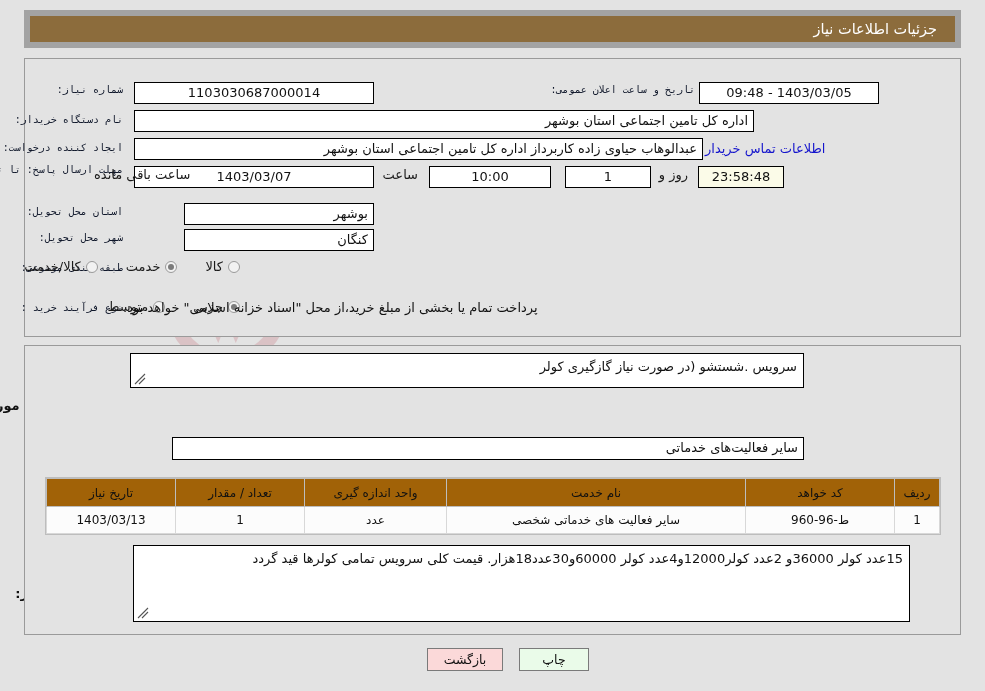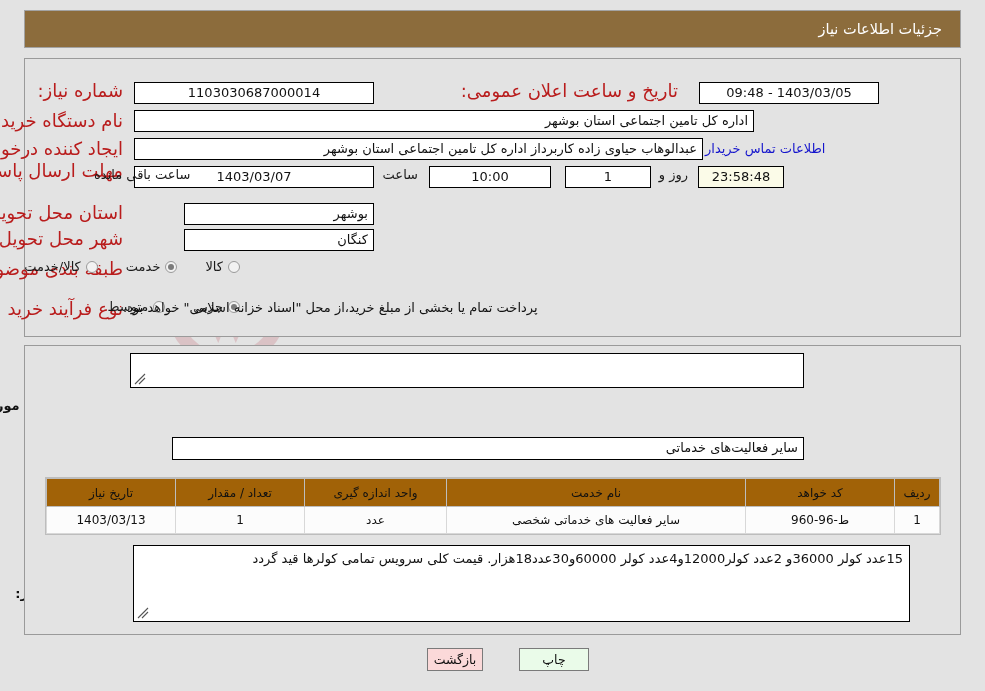--- a/index.html
+++ b/index.html
@@ -54,21 +54,21 @@
   }
 
   
   .header-bar {
     position: absolute;
     left: 24px;
     top: 10px;
     width: 937px;
     height: 38px;
     background: #8c6c3c;
-    border: 1px solid #a3a3a3;
+    border: 6px solid #a3a3a3;
     box-sizing: border-box;
     display: flex;
     align-items: center;
     justify-content: flex-start;
     z-index: 2;
   }
   .header-title {
     color: #ffffff;
     font-size: 14.5px;
     margin-right: 18px;
@@ -89,23 +89,24 @@
 
   
   .frow {
     position: absolute;
     display: flex;
     align-items: center;
     white-space: nowrap;
   }
   .flabel {
     text-align: left;
-    font-size: 18px;
-    color: #b91c1c;
+    font-size: 10px;
+    color: #0f172a;
     line-height: 16px;
+    font-family: Liberation Mono, monospace;
   }
   .fbox {
     background: #ffffff;
     border: 1px solid #000000;
     box-sizing: border-box;
     height: 22px;
     line-height: 20px;
     font-size: 13px;
     padding: 0 5px;
     color: #111;
@@ -259,21 +260,21 @@
   <span class="header-title">جزئیات اطلاعات نیاز</span>
 </div>
 
 <div class="panel" id="panel-top"></div>
 
 <div class="frow" style="top:80px; right:862px; width:99px; height:22px; justify-content:flex-start; z-index:2;">
   <span class="flabel">شماره نیاز:</span>
 </div>
 <div class="fbox center" style="position:absolute; top:82px; right:611px; width:240px; z-index:2;">1103030687000014</div>
 
-<div class="frow" style="top:80px; right:307px; height:22px; z-index:2;margin-left:43px;">
+<div class="frow" style="top:80px; right:290px; height:22px; z-index:2;margin-left:43px;">
   <span class="flabel">تاریخ و ساعت اعلان عمومی:</span>
 </div>
 <div class="fbox center" style="position:absolute; top:82px; right:705px; left:null; width:180px; z-index:2; right:auto; left:699px;">1403/03/05 - 09:48</div>
 
 <div class="frow" style="top:110px; right:862px; height:22px; z-index:2;">
   <span class="flabel">نام دستگاه خریدار:</span>
 </div>
 <div class="fbox right" style="position:absolute; top:110px; right:231px; width:620px; z-index:2;">اداره کل تامین اجتماعی استان بوشهر</div>
 
 <div class="frow" style="top:138px; right:862px; height:22px; z-index:2;">
@@ -333,20 +334,21 @@
     <span class="radio"></span>
     <span class="radio-label">متوسط</span>
   </div>
 </div>
 <span class="note-text" style="position:absolute; top:300px; right:auto; left:123px; z-index:2;">پرداخت تمام یا بخشی از مبلغ خرید،از محل "اسناد خزانه اسلامی" خواهد بود.</span>
 
 <div class="panel" id="panel-bottom"></div>
 
 <span class="section-head" style="top:360px; right:860px;">شرح کلی نیاز:</span>
 <div class="ta" style="top:353px; right:181px; left:auto; width:674px; height:35px; z-index:2;">
+  <span>سرویس .شستشو  (در صورت نیاز گازگیری  کولر</span>
   <svg class="ta-handle" viewBox="0 0 12 12">
     <path d="M1 11 L11 1 M5 11 L11 5" stroke="#555" stroke-width="1.1" fill="none"></path>
   </svg>
 </div>
 
 <span class="section-head" style="top:398px; right:860px;">اطلاعات خدمات مورد نیاز</span>
 
 <span class="section-head" style="top:440px; right:860px;">گروه خدمت:</span>
 <div class="fbox right" style="position:absolute; top:437px; right:181px; width:632px; height:23px; z-index:2;">سایر فعالیت‌های خدماتی</div>
 
@@ -377,13 +379,13 @@
 
 <span class="section-head" style="top:586px; right:860px;">توضیحات خریدار:</span>
 <div class="ta" style="top:545px; right:75px; width:777px; height:77px; z-index:2;">
   <span>15عدد کولر 36000و 2عدد کولر12000و4عدد کولر 60000و30عدد18هزار. قیمت  کلی سرویس  تمامی کولرها قید گردد</span>
   <svg class="ta-handle" viewBox="0 0 12 12">
     <path d="M1 11 L11 1 M5 11 L11 5" stroke="#555" stroke-width="1.1" fill="none"></path>
   </svg>
 </div>
 
 <div class="btn btn-print" style="top:648px; left:519px; width:70px;">چاپ</div>
-<div class="btn btn-back" style="top:648px; left:427px; width:56px;">بازگشت</div>
+<div class="btn btn-back" style="top:648px; left:427px; width:76px;">بازگشت</div>
 
 </body></html>

